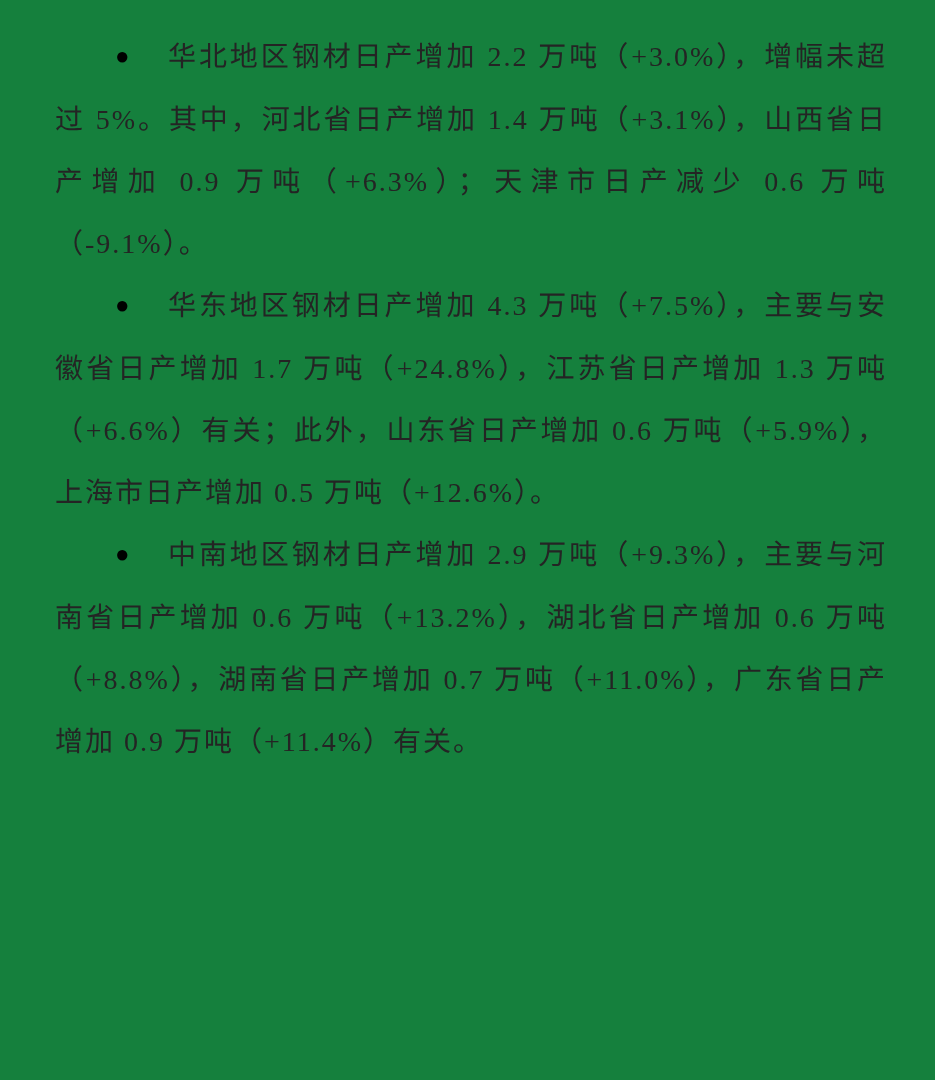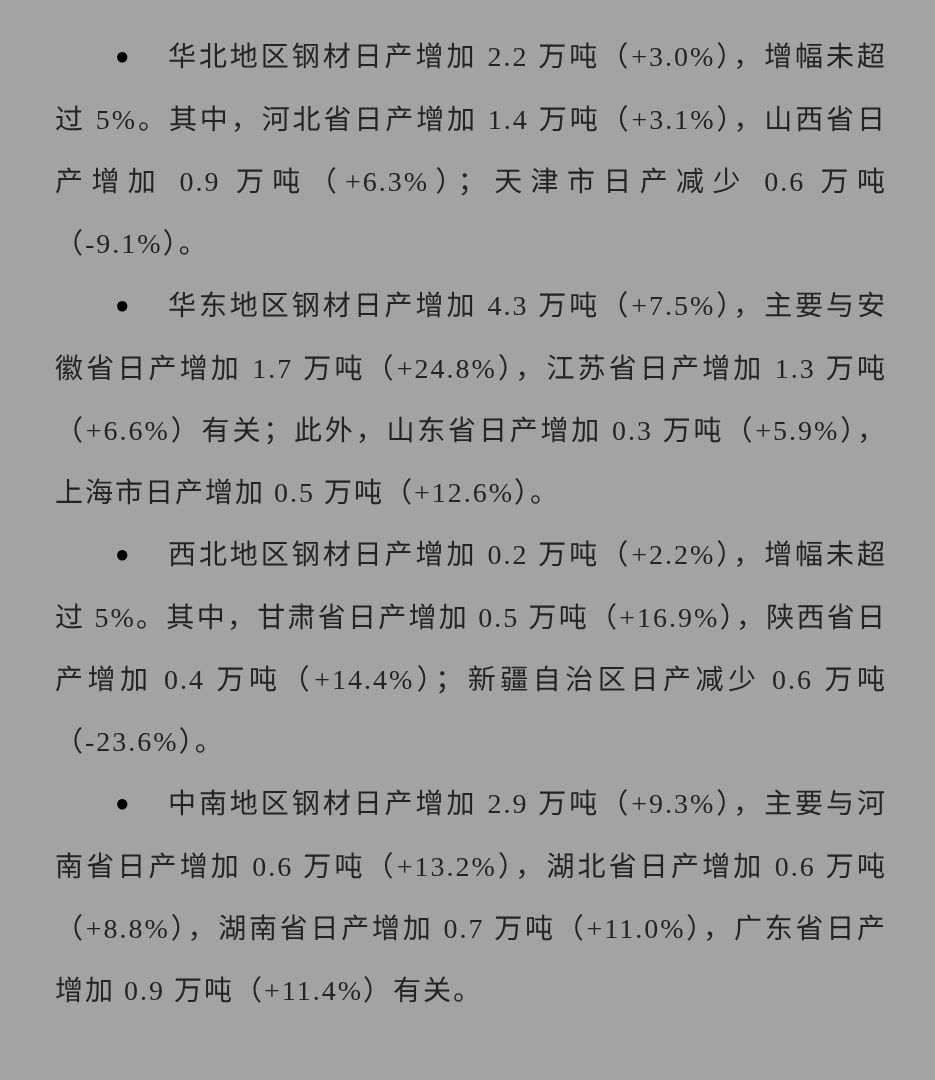--- a/index.html
+++ b/index.html
@@ -10,21 +10,21 @@
   body {
     width: 935px;
     height: 1080px;
     overflow: hidden;
   }
   .page {
     box-sizing: border-box;
     width: 935px;
     height: 1080px;
     padding: 26px 48px 20px 55px;
-    background: #a3a3a3;
+    background: #15803d;
     font-family: "Liberation Serif", "DejaVu Serif", serif;
     font-size: 28px;
     line-height: 62px;
     letter-spacing: 2px;
     color: #242424;
   }
   .para {
     margin: 0;
     text-align: justify;
     text-justify: inter-character;
@@ -41,20 +41,19 @@
     letter-spacing: 0;
   }
 </style>
 </head>
 <body>
 
 <div class="page">
 
   <p class="para"><span class="bullet">●</span><span>华北地区钢材日产增加 2.2 万吨（+3.0%），增幅未超过 5%。其中，河北省日产增加 1.4 万吨（+3.1%），山西省日产增加 0.9 万吨（+6.3%）；天津市日产减少 0.6 万吨（-9.1%）。</span></p>
 
-  <p class="para"><span class="bullet">●</span><span>华东地区钢材日产增加 4.3 万吨（+7.5%），主要与安徽省日产增加 1.7 万吨（+24.8%），江苏省日产增加 1.3 万吨（+6.6%）有关；此外，山东省日产增加 0.3 万吨（+5.9%），上海市日产增加 0.5 万吨（+12.6%）。</span></p>
+  <p class="para"><span class="bullet">●</span><span>华东地区钢材日产增加 4.3 万吨（+7.5%），主要与安徽省日产增加 1.7 万吨（+24.8%），江苏省日产增加 1.3 万吨（+6.6%）有关；此外，山东省日产增加 0.6 万吨（+5.9%），上海市日产增加 0.5 万吨（+12.6%）。</span></p>
 
-  <p class="para"><span class="bullet">●</span><span>西北地区钢材日产增加 0.2 万吨（+2.2%），增幅未超过 5%。其中，甘肃省日产增加 0.5 万吨（+16.9%），陕西省日产增加 0.4 万吨（+14.4%）；新疆自治区日产减少 0.6 万吨（-23.6%）。</span></p>
 
 
   <p class="para"><span class="bullet">●</span><span>中南地区钢材日产增加 2.9 万吨（+9.3%），主要与河南省日产增加 0.6 万吨（+13.2%），湖北省日产增加 0.6 万吨（+8.8%），湖南省日产增加 0.7 万吨（+11.0%），广东省日产增加 0.9 万吨（+11.4%）有关。</span></p>
 
 </div>
 
 </body></html>

